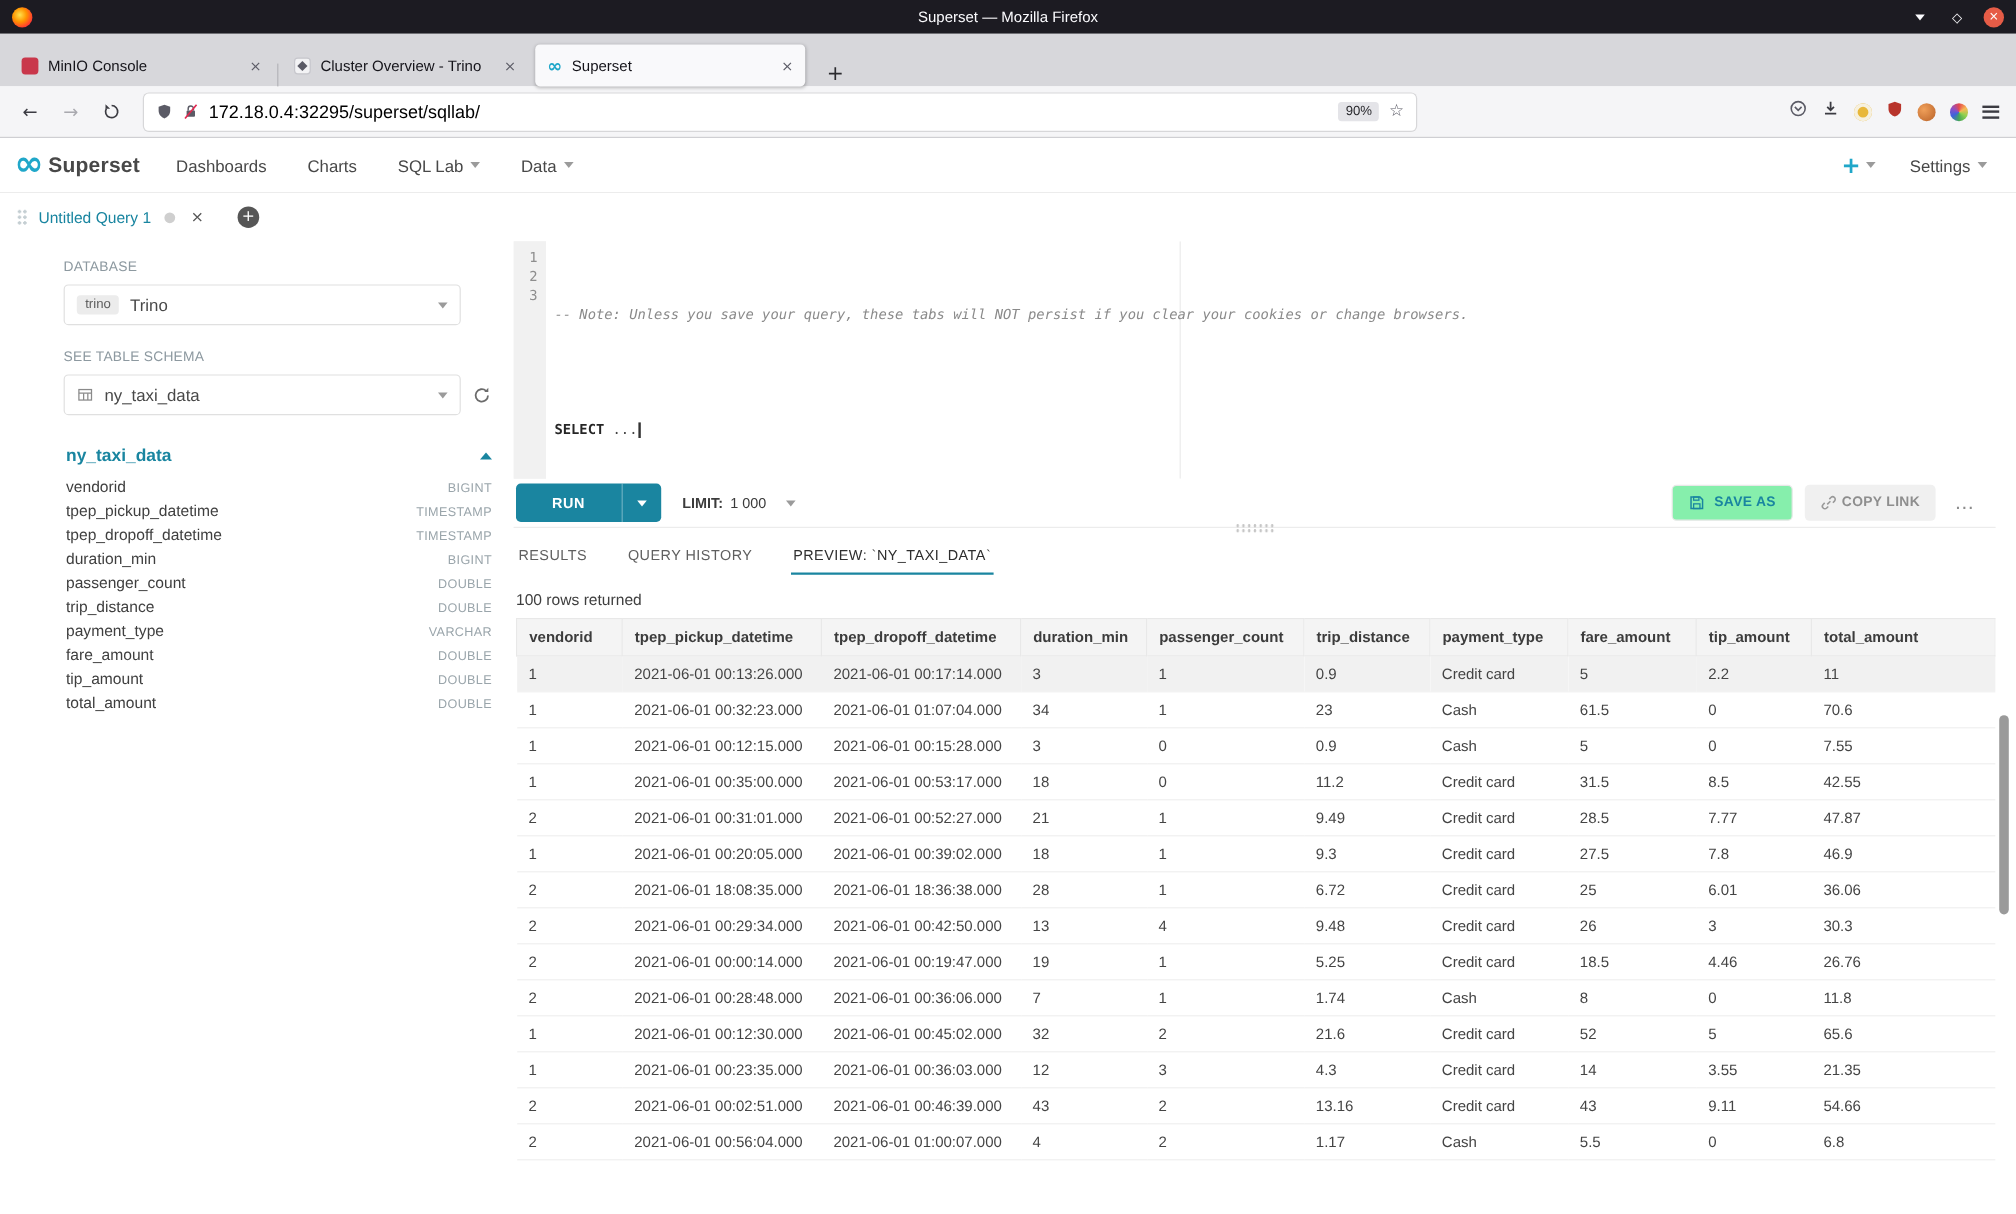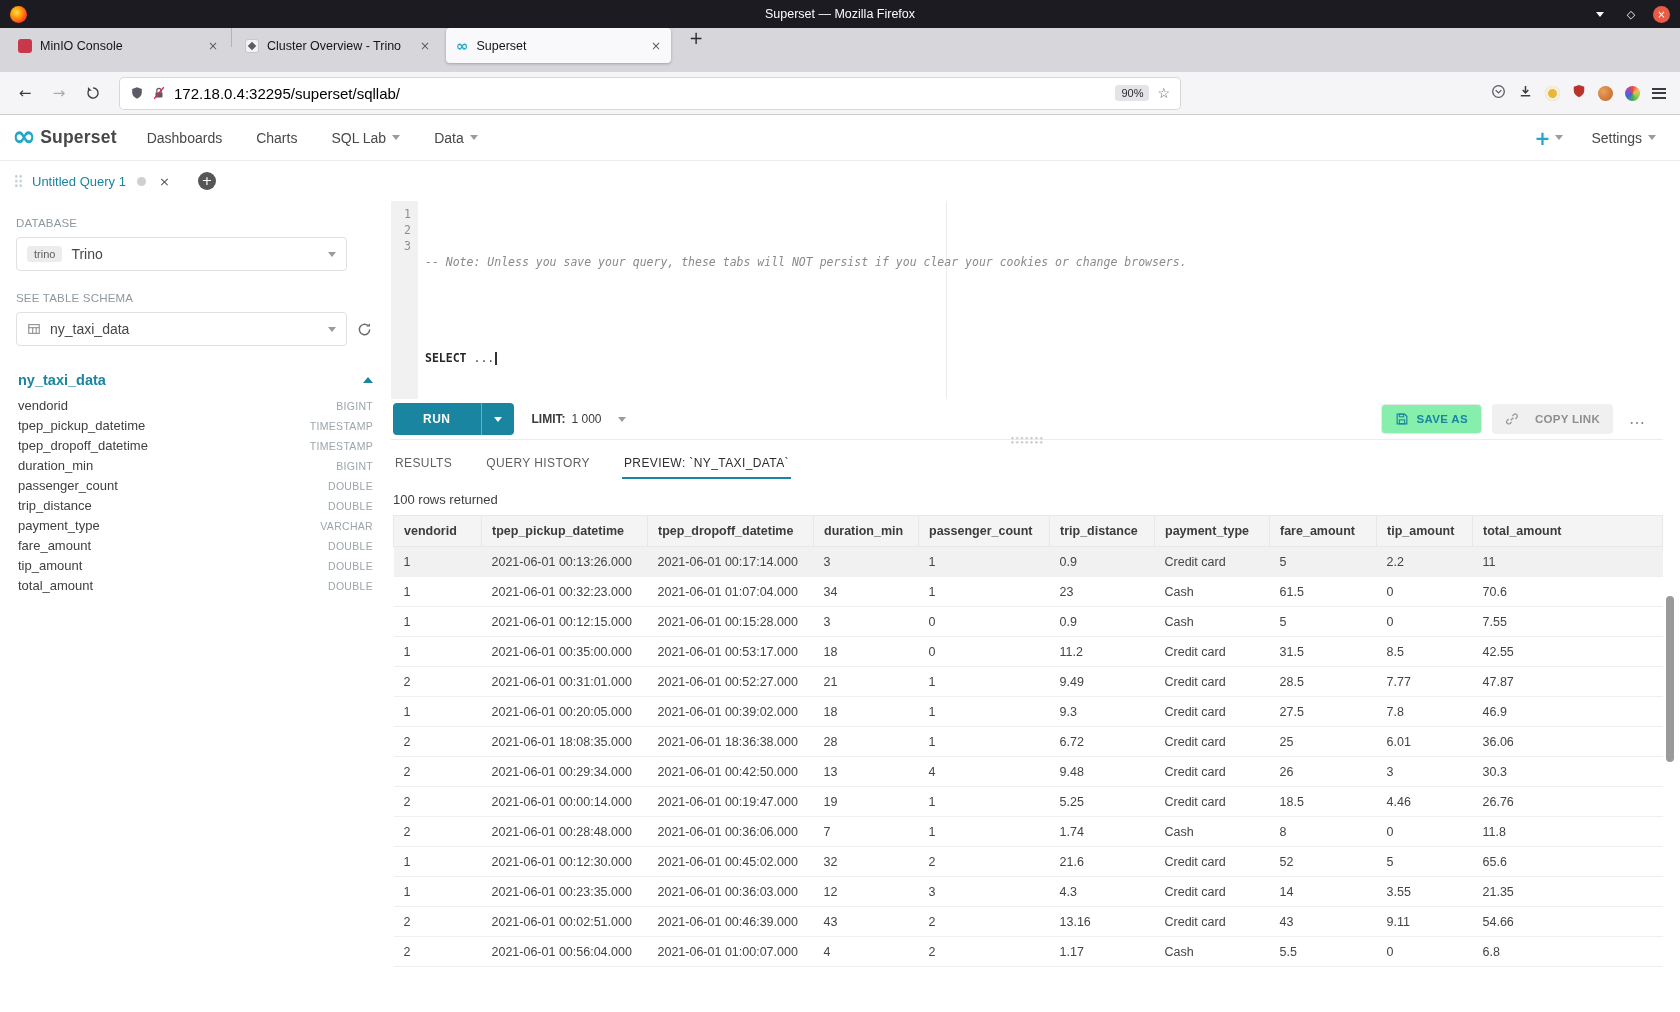--- a/index.html
+++ b/index.html
@@ -12,21 +12,21 @@
   .ff-logo { width:17px; height:17px; border-radius:50%;
     background: radial-gradient(circle at 38% 38%, #ffe14d 0%, #ff9500 38%, #ff3b30 72%, #c5003c 100%); }
   .window-title { position:absolute; left:0; right:0; text-align:center; font-size:12.5px; color:#fbfbfe; }
   .win-controls { margin-left:auto; display:flex; gap:13px; align-items:center; z-index:2; }
   .wc { width:18px; height:18px; display:flex; align-items:center; justify-content:center; color:#fbfbfe; font-size:11px; }
   .wc-close { width:17px; height:17px; border-radius:50%; background:#e65c47; color:#fff; font-size:10px; display:flex; align-items:center; justify-content:center; }
   .tri { width:0; height:0; display:inline-block; }
   .tri-down-w { border-left:4px solid transparent; border-right:4px solid transparent; border-top:5px solid #fbfbfe; }
 
   
-  .tabbar { height:44px; background:#d7d7db; display:flex; align-items:flex-start; padding:0 8px; }
+  .tabbar { height:44px; background:#d7d7db; display:flex; align-items:flex-end; padding:0 8px; }
   .ff-tab { height:35px; display:flex; align-items:center; gap:8px; padding:0 10px; border-radius:4px; font-size:12.5px; color:#15141a; }
   .ff-tab.t1 { width:220px; } .ff-tab.t2 { width:205px; } .ff-tab.t3 { width:225px; margin:0 6px; }
   .ff-tab.active { background:#f9f9fb; box-shadow:0 1px 3px rgba(0,0,0,.25); }
   .tab-title { overflow:hidden; white-space:nowrap; text-overflow:ellipsis; }
   .tab-close { margin-left:auto; color:#5b5b66; font-size:12px; }
   .tab-divider { width:1px; height:19px; background:#b4b4b8; margin:0 3px; }
   .new-tab { margin-left:12px; font-size:17px; color:#2a2a2e; }
   .fav-minio { width:14px; height:14px; border-radius:3px; background:#c9374b; flex:none; }
   .fav-trino { width:14px; height:14px; border-radius:3px; background:#f3f3f5; border:1px solid #c6c6cc; position:relative; flex:none; }
   .fav-trino::after { content:""; position:absolute; left:3px; top:3px; width:6px; height:6px; background:#5b5b66; transform:rotate(45deg); }
@@ -63,21 +63,21 @@
   
   .query-tabs { height:40px; display:flex; align-items:center; padding:0 14px; background:#fff; }
   .query-tab { display:flex; align-items:center; gap:9px; }
   .grip { width:9px; height:14px; background-image:radial-gradient(circle, #c4ced2 1.2px, transparent 1.4px); background-size:4.5px 4.7px; }
   .qt-label { color:#1985a0; font-size:13px; }
   .state-dot { width:9px; height:9px; border-radius:50%; background:#cfcfcf; margin-left:2px; }
   .qt-close { color:#565656; font-size:13px; margin-left:4px; }
   .add-query-tab { margin-left:28px; width:18px; height:18px; border-radius:50%; background:#565656; color:#fff; font-size:13px; line-height:17px; text-align:center; }
 
   
-  .content { display:flex; height:811px; }
+  .content { display:flex; height:811px;padding-left:37px; }
   .sidebar { width:391px; flex:none; padding:16px 16px 0 16px; }
   .main { flex:1; min-width:0; margin-right:17px; display:flex; flex-direction:column; }
 
   
   .field-label { font-size:11.5px; color:#8d99a0; margin-bottom:8px; letter-spacing:.2px; }
   .field-row { display:flex; align-items:center; gap:10px; }
   .select { width:331px; height:34px; border:1px solid #e0e0e0; border-radius:4px; background:#fff; display:flex; align-items:center; gap:9px; padding:0 10px; font-size:14px; color:#484848; }
   .select .caret { margin-left:auto; }
   .db-pill { background:#ececec; color:#5f5f5f; font-size:11px; padding:2px 7px; border-radius:3px; }
   .form-group { margin-bottom:21px; }
@@ -105,21 +105,21 @@
   .sql-toolbar { height:41px; border-bottom:1px solid #ececec; display:flex; align-items:center; padding:0 12px 0 2px; }
   .run-btn { height:32px; display:flex; border-radius:4px; overflow:hidden; background:#1a85a0; color:#fff; }
   .run-main { padding:0 30px; display:flex; align-items:center; font-size:12px; font-weight:bold; letter-spacing:.5px; }
   .run-caret { width:33px; border-left:1px solid rgba(255,255,255,.35); display:flex; align-items:center; justify-content:center; }
   .run-caret .tri-down-w { border-top-color:#fff; }
   .limit { display:flex; align-items:center; gap:6px; margin-left:18px; font-size:12px; color:#3b3b3b; }
   .limit-label { font-weight:bold; }
   .limit .caret { margin-left:10px; }
   .toolbar-right { margin-left:auto; display:flex; align-items:center; gap:10px; }
   .save-as-btn { height:30px; padding:0 13px; display:flex; align-items:center; gap:8px; background:#86efac; border:1px solid #e8e8e8; border-radius:4px; color:#1985a0; font-size:11.5px; font-weight:bold; letter-spacing:.3px; }
-  .copy-link-btn { height:30px; padding:0 13px; display:flex; align-items:center; gap:16px; background:#f0f0f0; border-radius:4px; color:#8e8e8e; font-size:11.5px; font-weight:bold; letter-spacing:.3px; }
+  .copy-link-btn { height:30px; padding:0 13px; display:flex; align-items:center; gap:4px; background:#f0f0f0; border-radius:4px; color:#8e8e8e; font-size:11.5px; font-weight:bold; letter-spacing:.3px; }
   .more-btn { color:#8c8c8c; font-size:16px; padding:0 6px; line-height:10px; }
 
   
   .drag-handle { height:9px; display:flex; justify-content:center; align-items:center; margin-top:-5px; }
   .drag-dots { width:34px; height:8px; background-image:radial-gradient(circle, #c6c6c6 1.1px, transparent 1.3px); background-size:4.8px 4.2px; }
   .result-tabs { display:flex; gap:30px; padding:6px 2px 0 2px; font-size:12px; letter-spacing:.4px; }
   .rtab { padding:6px 2px 9px 2px; color:#5f5f5f; }
   .rtab.active { color:#2e2e2e; box-shadow: inset 0 -2px 0 #1a85a0; }
   .copy-row { display:flex; align-items:center; margin:10px 0 0 2px; }
   .copy-btn { height:30px; padding:0 13px; display:flex; align-items:center; gap:8px; background:#fff; border:1px solid #e2e2e2; border-radius:4px; color:#1985a0; font-size:11.5px; font-weight:bold; letter-spacing:.3px; flex:none; }

